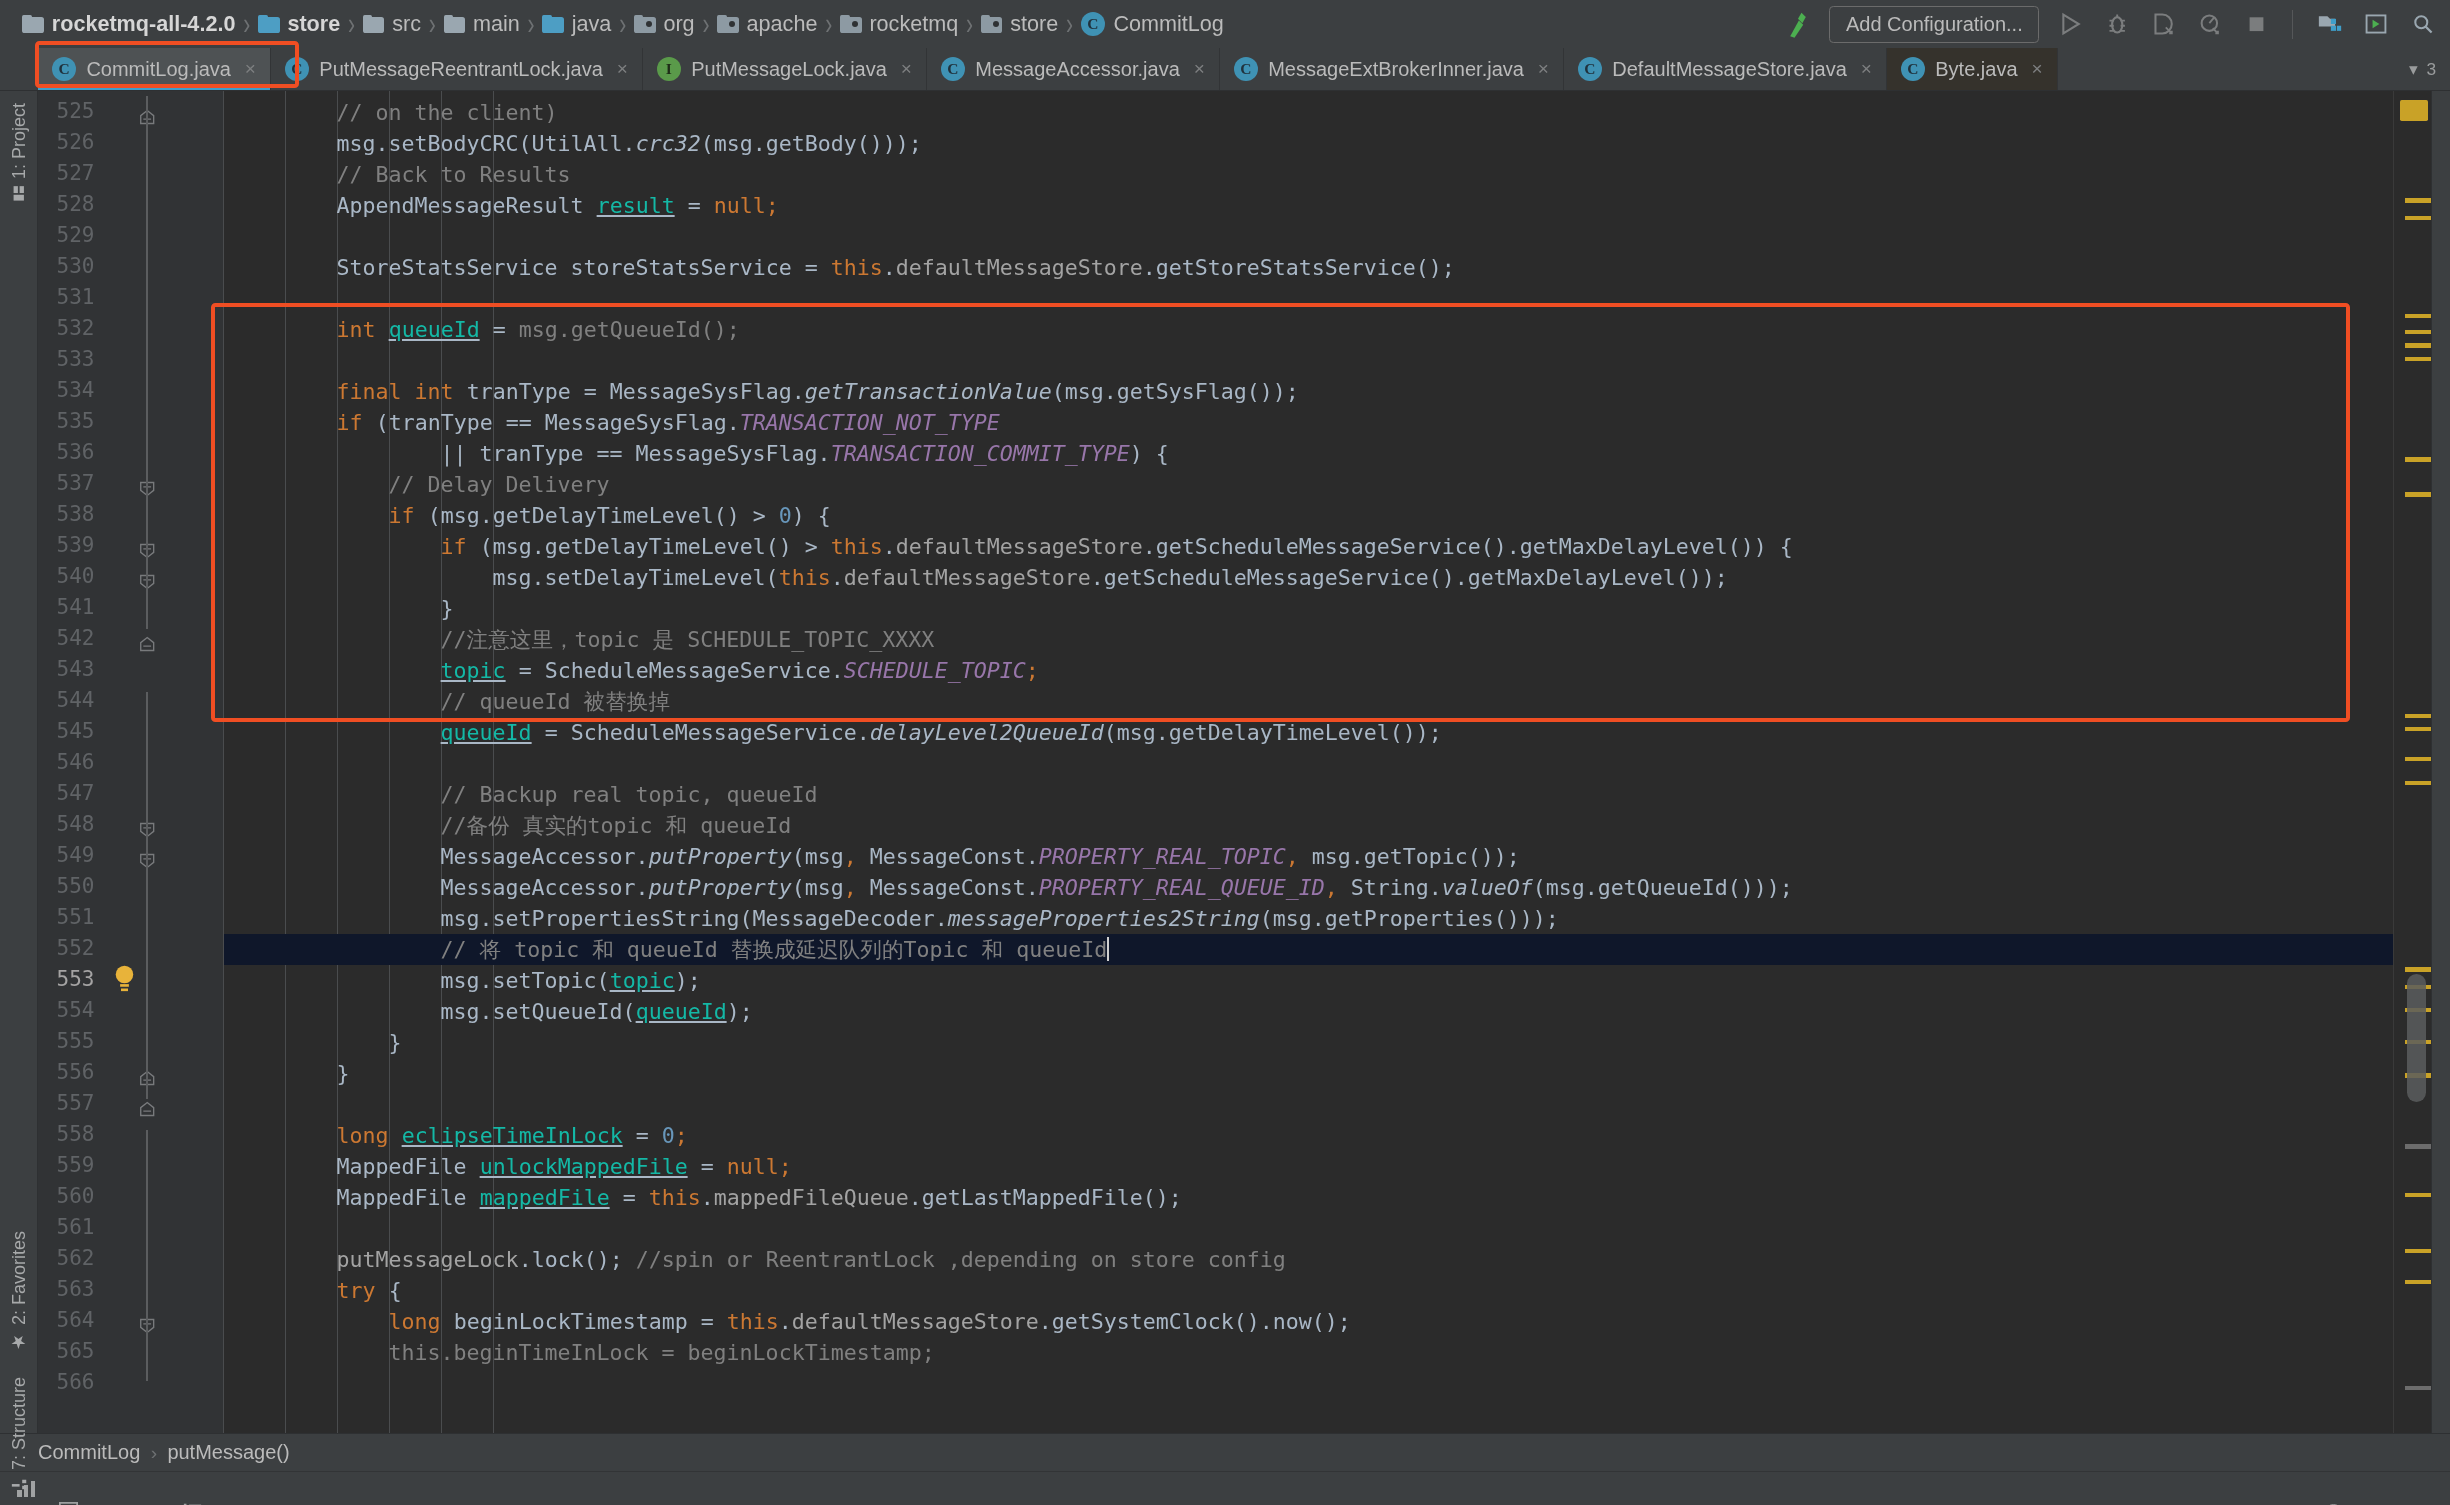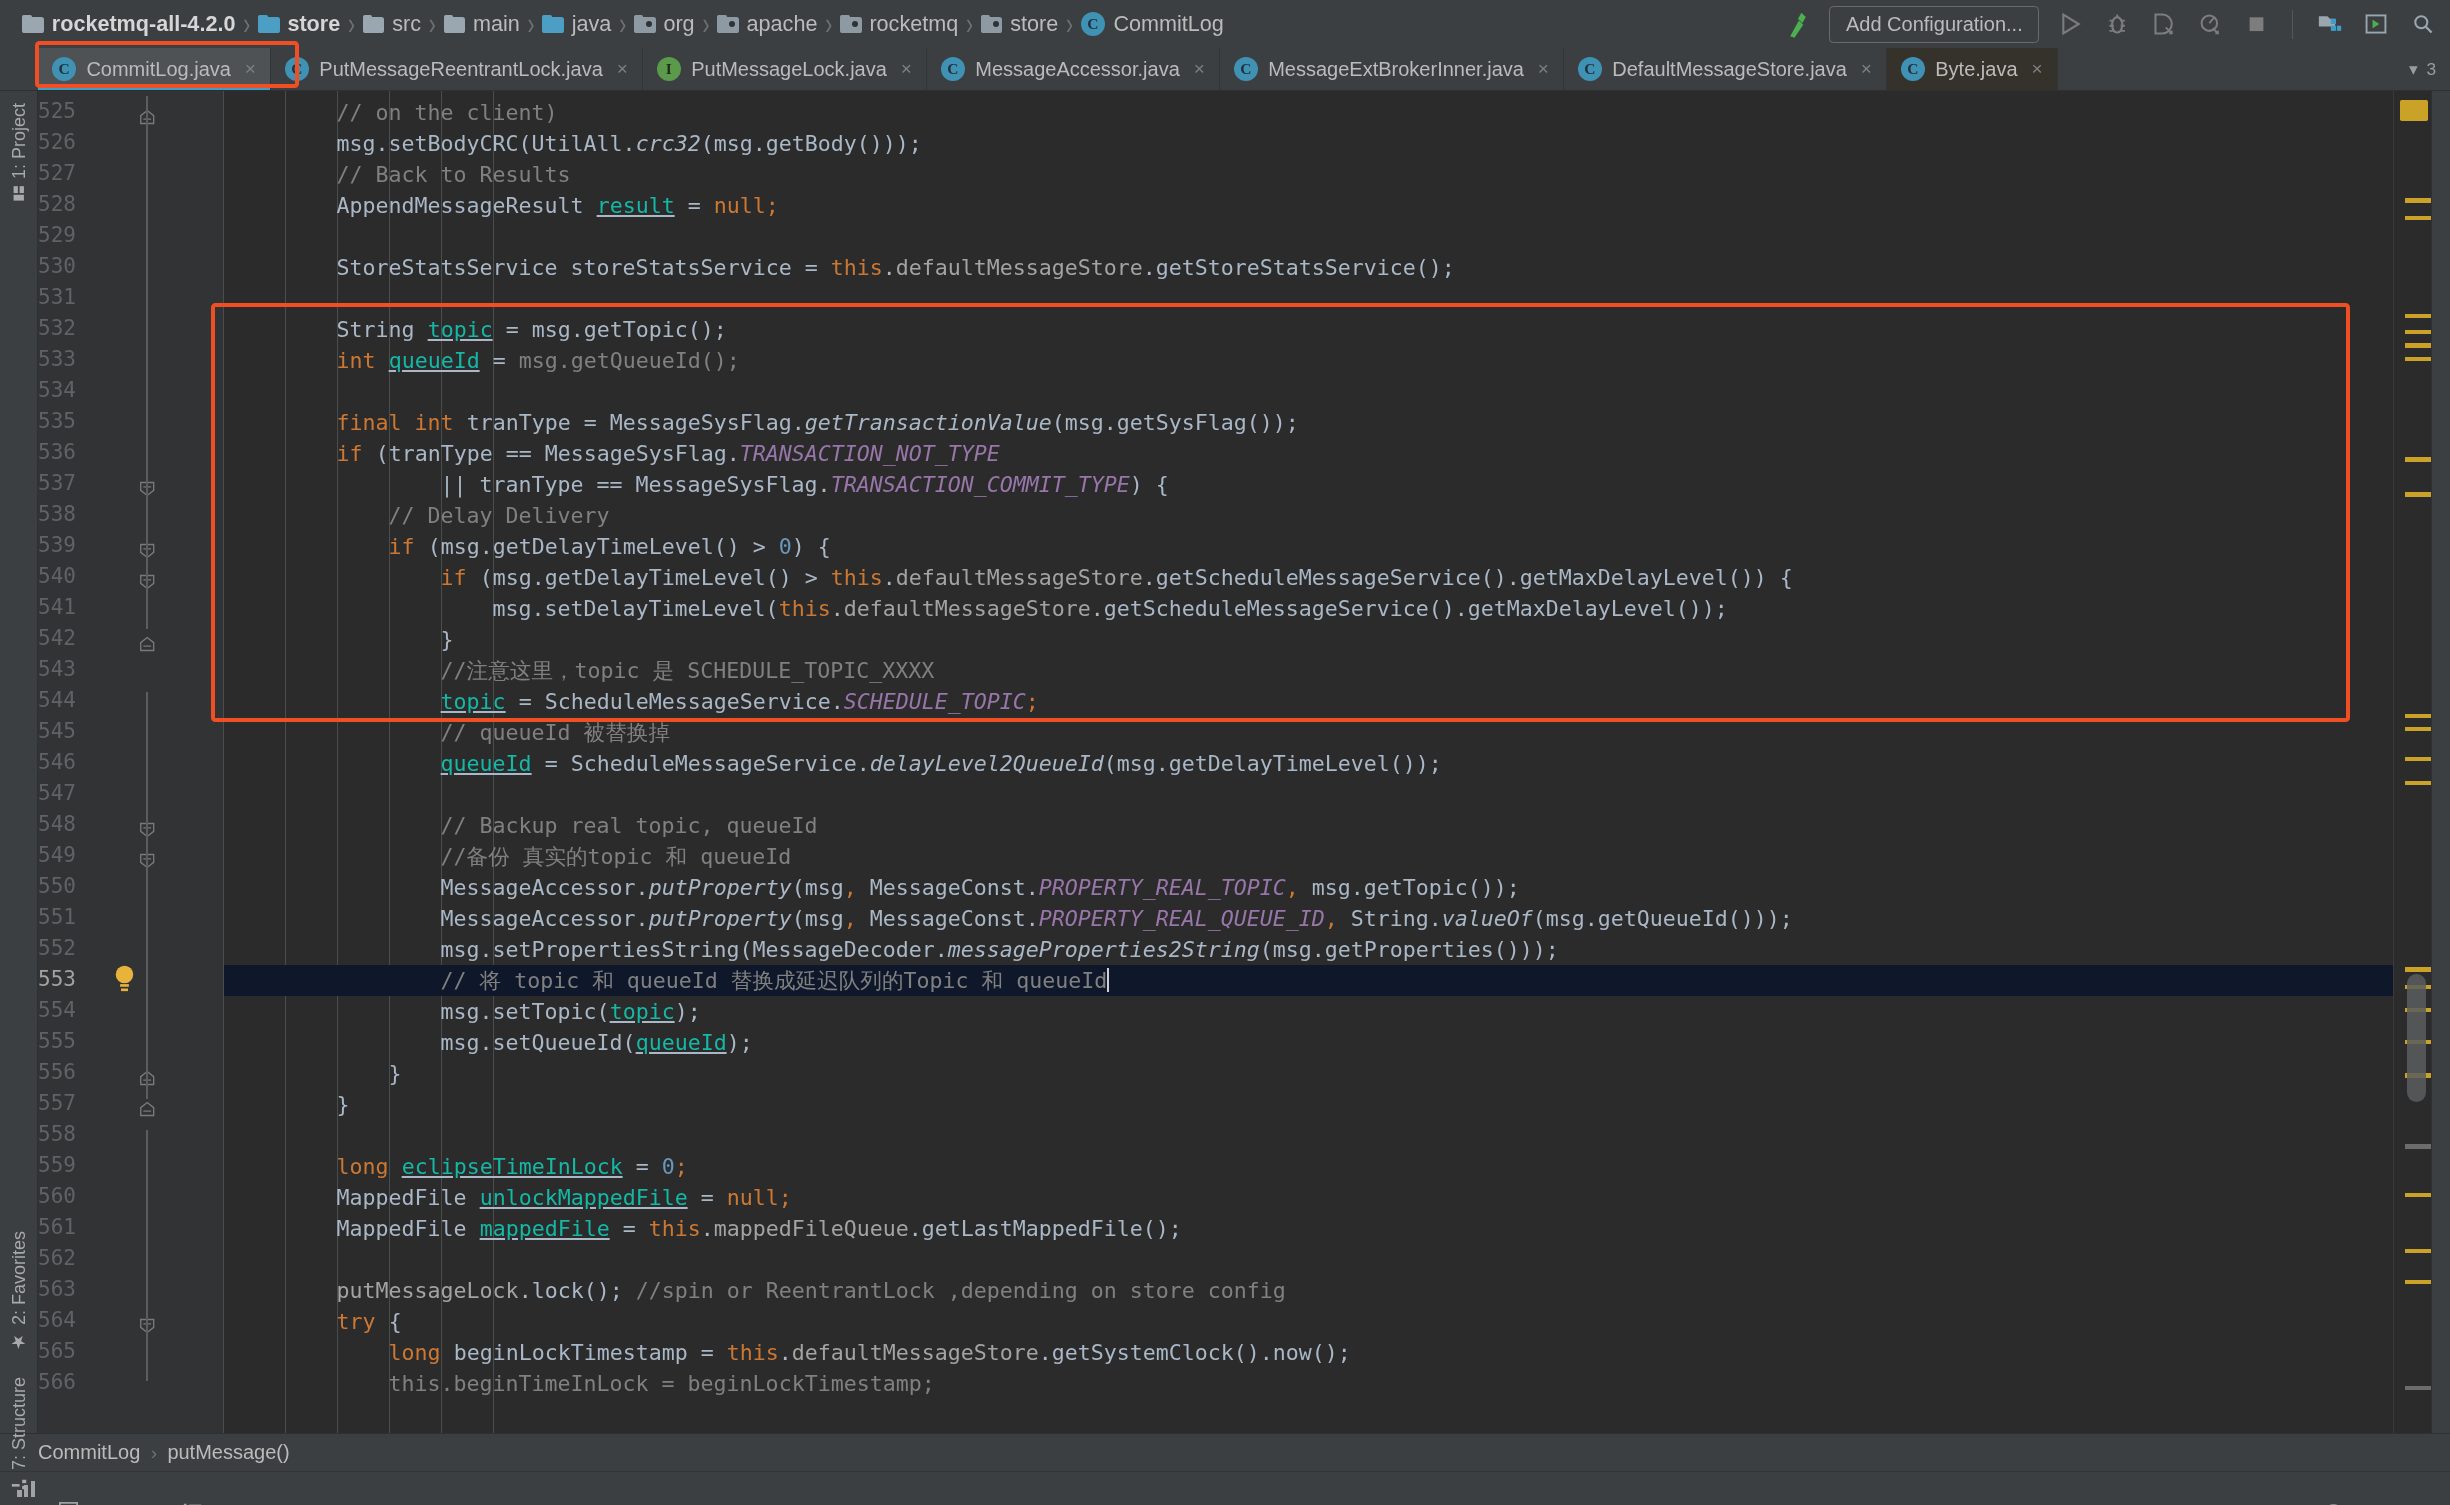--- a/index.html
+++ b/index.html
@@ -187,21 +187,21 @@
     background: #2b2b2b;
     position: relative;
     overflow: hidden;
     display: flex;
   }
   .gutter {
     width: 186px;
     flex: 0 0 186px;
     background: #313335;
     position: relative;
-    text-align: left;
+    text-align: center;
     padding-top: 5.2px;
   }
   .gutter .lnum {
     height: 31px;
     line-height: 31px;
     color: #606366;
     font-size: 21px;
     font-family: "DejaVu Sans Mono", monospace;
     padding-right: 111px;
     position: relative;
@@ -644,21 +644,20 @@
             <div class="iguide" style="left: 217px; top: 0px; bottom: 0px;"></div>
             <div class="iguide" style="left: 269px; top: 0px; bottom: 0px;"></div>
           </div>
       <div class="codeline"><span>        </span><span class="cmt">// on the client)</span></div>
           <div class="codeline"><span>        </span><span>msg.setBodyCRC(UtilAll.</span><span class="smt">crc32</span><span>(msg.getBody()));</span></div>
           <div class="codeline"><span>        </span><span class="cmt">// Back to Results</span></div>
           <div class="codeline"><span>        </span><span>AppendMessageResult </span><span class="lvar">result</span><span> = </span><span class="kw">null</span><span class="punc">;</span></div>
           <div class="codeline"></div>
           <div class="codeline"><span>        </span><span>StoreStatsService storeStatsService = </span><span class="kw">this</span><span>.</span><span class="fld">defaultMessageStore</span><span>.getStoreStatsService();</span></div>
           <div class="codeline"></div>
-          <div class="codeline"><span>        </span><span>String </span><span class="lvar">topic</span><span> = msg.getTopic();</span></div>
           <div class="codeline"><span>        </span><span class="kw">int </span><span class="lvar">queueId</span><span> = </span><span class="cmt">msg.getQueueId();</span></div>
           <div class="codeline"></div>
           <div class="codeline"><span>        </span><span class="kw">final int </span><span>tranType = MessageSysFlag.</span><span class="smt">getTransactionValue</span><span>(msg.getSysFlag());</span></div>
           <div class="codeline"><span>        </span><span class="kw">if</span><span> (tranType == MessageSysFlag.</span><span class="sfld">TRANSACTION_NOT_TYPE</span></div>
           <div class="codeline"><span>                </span><span>|| tranType == MessageSysFlag.</span><span class="sfld">TRANSACTION_COMMIT_TYPE</span><span>) {</span></div>
           <div class="codeline"><span>            </span><span class="cmt">// Delay Delivery</span></div>
           <div class="codeline"><span>            </span><span class="kw">if</span><span> (msg.getDelayTimeLevel() &gt; </span><span class="num">0</span><span>) {</span></div>
           <div class="codeline"><span>                </span><span class="kw">if</span><span> (msg.getDelayTimeLevel() &gt; </span><span class="kw">this</span><span>.</span><span class="fld">defaultMessageStore</span><span>.getScheduleMessageService().getMaxDelayLevel()) {</span></div>
           <div class="codeline"><span>                    </span><span>msg.setDelayTimeLevel(</span><span class="kw">this</span><span>.</span><span class="fld">defaultMessageStore</span><span>.getScheduleMessageService().getMaxDelayLevel());</span></div>
           <div class="codeline"><span>                }</span></div>

